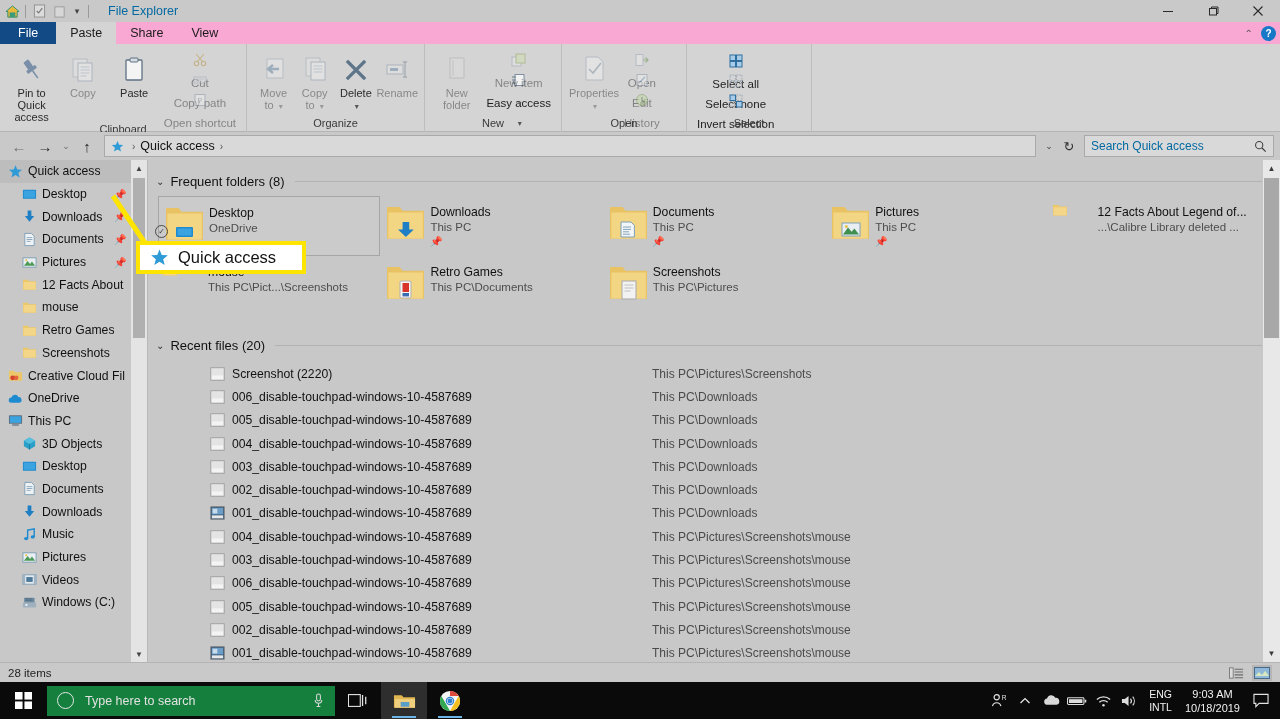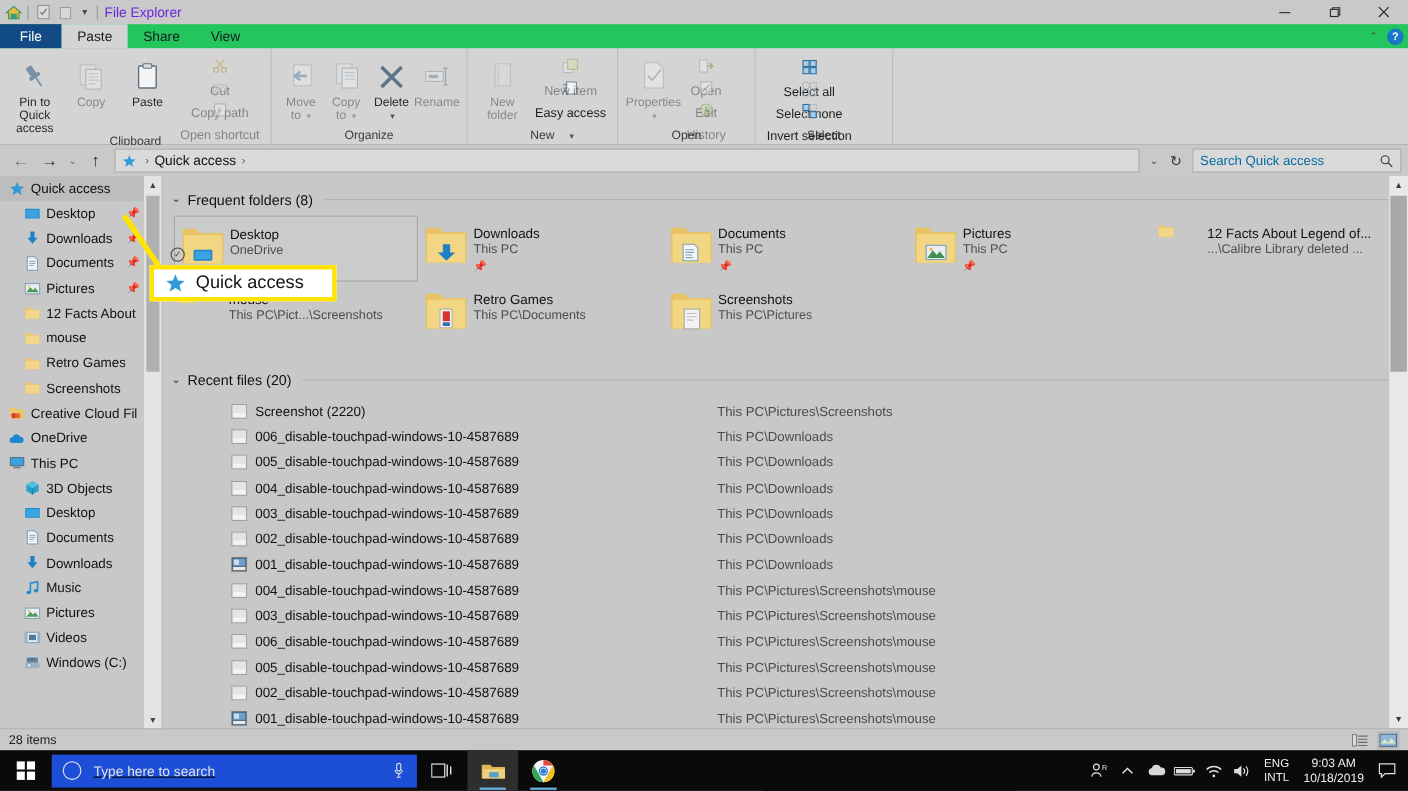--- a/index.html
+++ b/index.html
@@ -19,30 +19,30 @@
     position: absolute; top: 0; left: 0; width: 1280px; height: 22px;
     background: #c9c9c9; display: flex; align-items: center;
   }
   .qat { display: flex; align-items: center; gap: 0px; padding-left: 2px; height: 22px; }
   .qat-btn {
     width: 20px; height: 20px; display: flex; align-items: center; justify-content: center;
   }
   .qat-sep { width: 1px; height: 13px; background: #9a9a9a; margin: 0 3px; }
   .qat-dd { width: 16px; height: 20px; display: flex; align-items: center; justify-content: center;
             font-size: 9px; color: #444; }
-  .title-text { margin-left: 3px; color: #6d28d9; font-size: 12.5px; text-align: right; }
+  .title-text { margin-left: 16px; color: #0369a1; font-size: 12.5px; text-align: right; }
   .wincontrols { position: absolute; right: 0; top: 0; display: flex; height: 22px; }
   .wc { width: 45px; height: 22px; display: flex; align-items: center; justify-content: center;
         color: #222; font-size: 13px; }
   .wc-x { font-size: 15px; font-weight: 300; }
 
   
   .tabstrip {
     position: absolute; top: 22px; left: 0; width: 1280px; height: 22px;
-    background: #22c55e; display: flex; align-items: flex-end;
+    background: #f9a8d4; display: flex; align-items: flex-end;
   }
   .tab {
     height: 22px; padding: 0 14px; display: flex; align-items: center;
     font-size: 12.5px; color: #1b1b1b;
   }
   .tab.file { background: #124a86; color: #ffffff; padding: 0 18px; }
   .tab.active { background: #d4d4d4; }
   .ribbon-right { position: absolute; right: 4px; top: 0; height: 22px;
                   display: flex; align-items: center; gap: 8px; }
   .ribbon-caret { color: #555; font-size: 10px; }
@@ -175,22 +175,22 @@
   .vbtn { width: 20px; height: 16px; display: flex; align-items: center; justify-content: center; }
   .vbtn.active { background: #b6b6b6; }
 
   
   .taskbar {
     position: absolute; top: 682px; left: 0; width: 1280px; height: 37px;
     background: #0a0a0a; display: flex; align-items: center;
   }
   .startbtn { width: 46px; height: 37px; display: flex; align-items: center; justify-content: center; }
   .tb-search {
-    width: 332px; height: 30px; background: #1d4ed8; display: flex; align-items: center;
-    padding: 0 10px; margin-left: 1px; text-decoration: underline;
+    width: 288px; height: 30px; background: #15803d; display: flex; align-items: center;
+    padding: 0 10px; margin-left: 1px;
   }
   .tb-search .circ { width: 17px; height: 17px; border: 1.8px solid #e6e6e6; border-radius: 50%;
                      flex: 0 0 17px; }
   .tb-search .txt { flex: 1; margin-left: 11px; font-size: 12.5px; color: #e2e2e2; }
   .tb-icon { width: 46px; height: 37px; display: flex; align-items: center; justify-content: center;
              position: relative; }
   .tb-icon.running::after {
     content: ""; position: absolute; bottom: 1px; left: 11px; width: 24px; height: 2px;
     background: #6cb4e4;
   }

